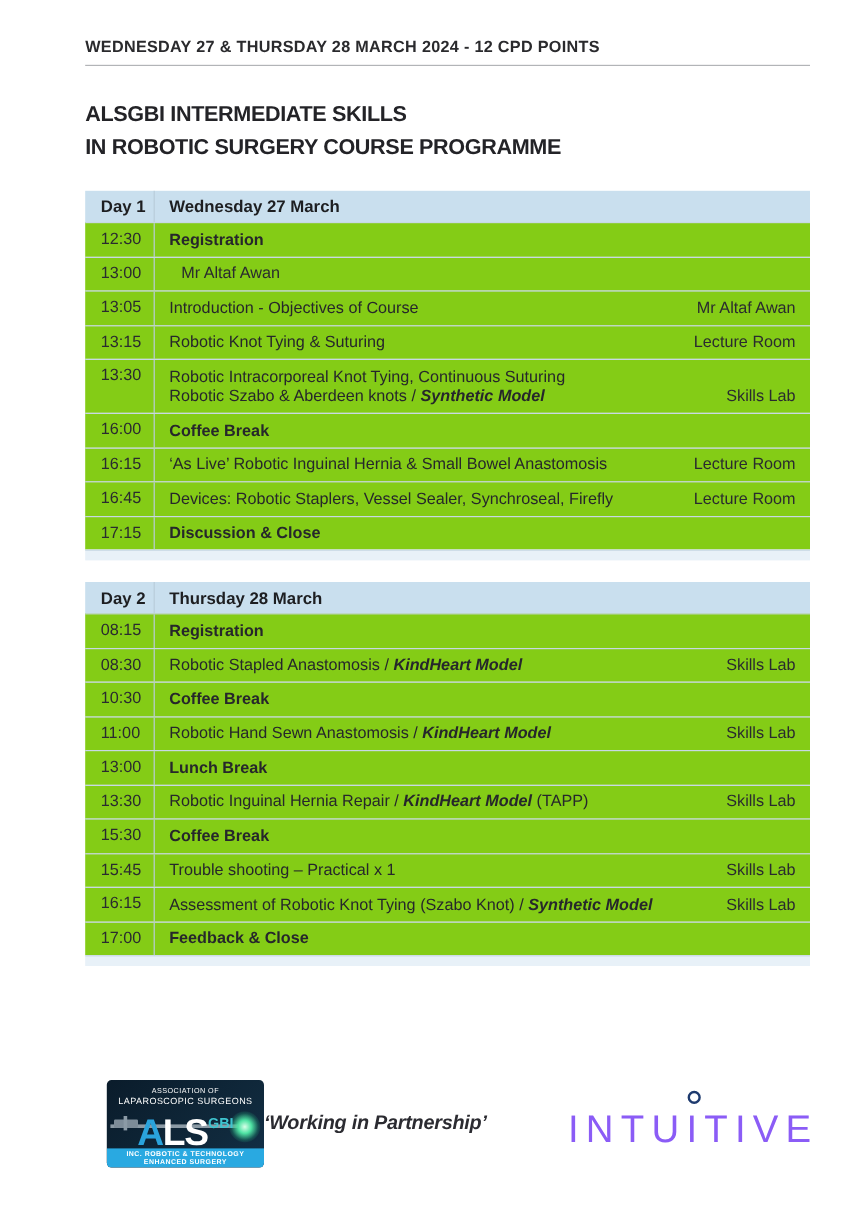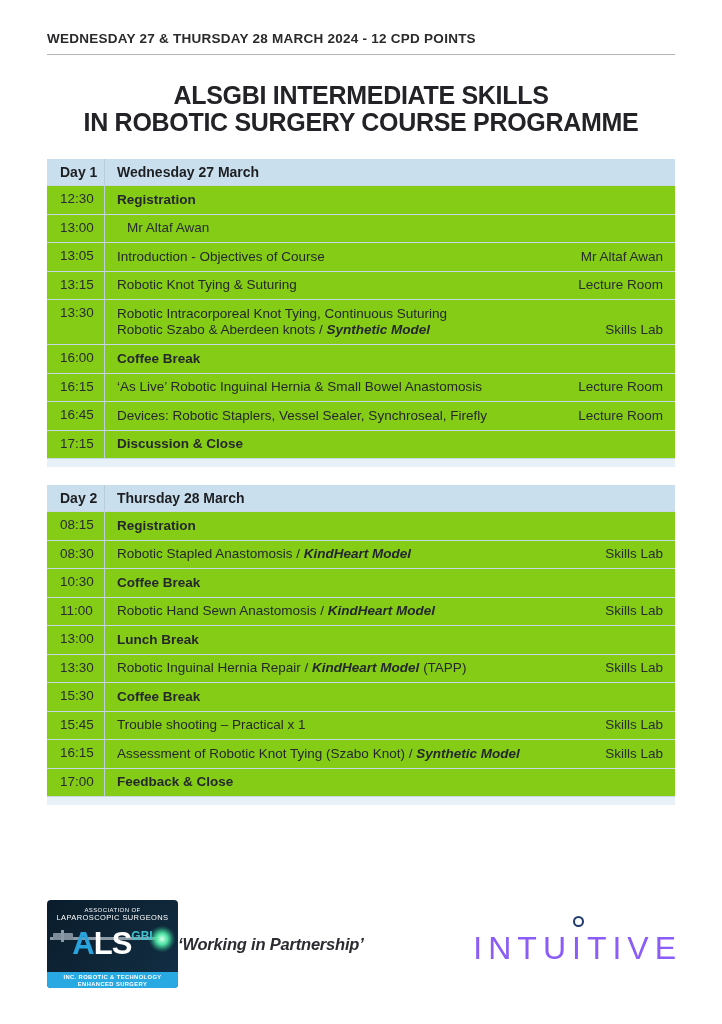--- a/index.html
+++ b/index.html
@@ -3,33 +3,33 @@
 <meta charset="utf-8">
 <title>ALSGBI Intermediate Skills in Robotic Surgery Course Programme</title>
 <style>
   * { margin:0; padding:0; box-sizing:border-box; }
   html,body { background:#ffffff; }
   body {
     width:722px; height:1024px; position:relative; overflow:hidden;
     font-family:"Liberation Sans", sans-serif; color:#26272b;
     -webkit-font-smoothing:antialiased;
   }
-  .page { padding:31px 47px 16px 47px; }
+  .page { padding:31px 47px 16px 47px;margin-left:24px; }
 
   
   .kicker {
     font-size:13.5px; font-weight:bold; letter-spacing:.25px; color:#2a2a2d;
   }
   .kicker-rule { border-bottom:1.5px solid #b2b4b7; margin-top:8px; }
 
   
   .title-block { margin-top:27px; }
   .title-line {
-    font-size:25px; line-height:26.5px; font-weight:bold;
-    letter-spacing:-0.3px; color:#232327;text-align:center;
+    font-size:18px; line-height:26.5px; font-weight:bold;
+    letter-spacing:-0.3px; color:#232327;
   }
 
   
   .sched { margin-top:24px; font-size:13.5px; }
   .sched + .sched { margin-top:18px; }
   .sched-header {
     display:flex; background:#c9dfee; font-weight:bold; font-size:14px; color:#1d1e21;
   }
   .col-time {
     width:58px; flex:0 0 58px; padding:5px 4px 5px 13px;
@@ -48,24 +48,24 @@
     line-height:16.5px; padding:0.5px 0 0.5px 10px; color:#2a2b2f;
   }
   .sched-foot { height:9px; background:#e8f1f8; border-top:1px solid #c7d8e4; }
 
   
   .footer {
     position:absolute; left:47px; right:40px; top:900px;
     display:flex; align-items:center;
   }
   .als-logo {
-    width:131px; height:88px; flex:0 0 131px; position:relative;
+    width:131px; height:73px; flex:0 0 131px; position:relative;
     background:#0d2233;
     background:linear-gradient(135deg,#0a1c2b 0%,#10293c 70%,#123049 100%);
-    border-radius:4px; overflow:hidden;
+    border-radius:4px; overflow:hidden;margin-left:42px;
   }
   .als-top { text-align:center; color:#ffffff; padding-top:7px; letter-spacing:.4px; }
   .als-top-l1 { font-size:6px; }
   .als-top-l2 { font-size:7.5px; }
   .als-shaft {
     position:absolute; left:3px; top:37px; width:116px; height:3px; background:#8b9aa5;
   }
   .als-handle-v { position:absolute; left:14px; top:30px; width:3px; height:12px; background:#8b9aa5; }
   .als-handle-h { position:absolute; left:6px; top:33px; width:20px; height:7px; background:#7d8c98; border-radius:1px; }
   .als-glow {

